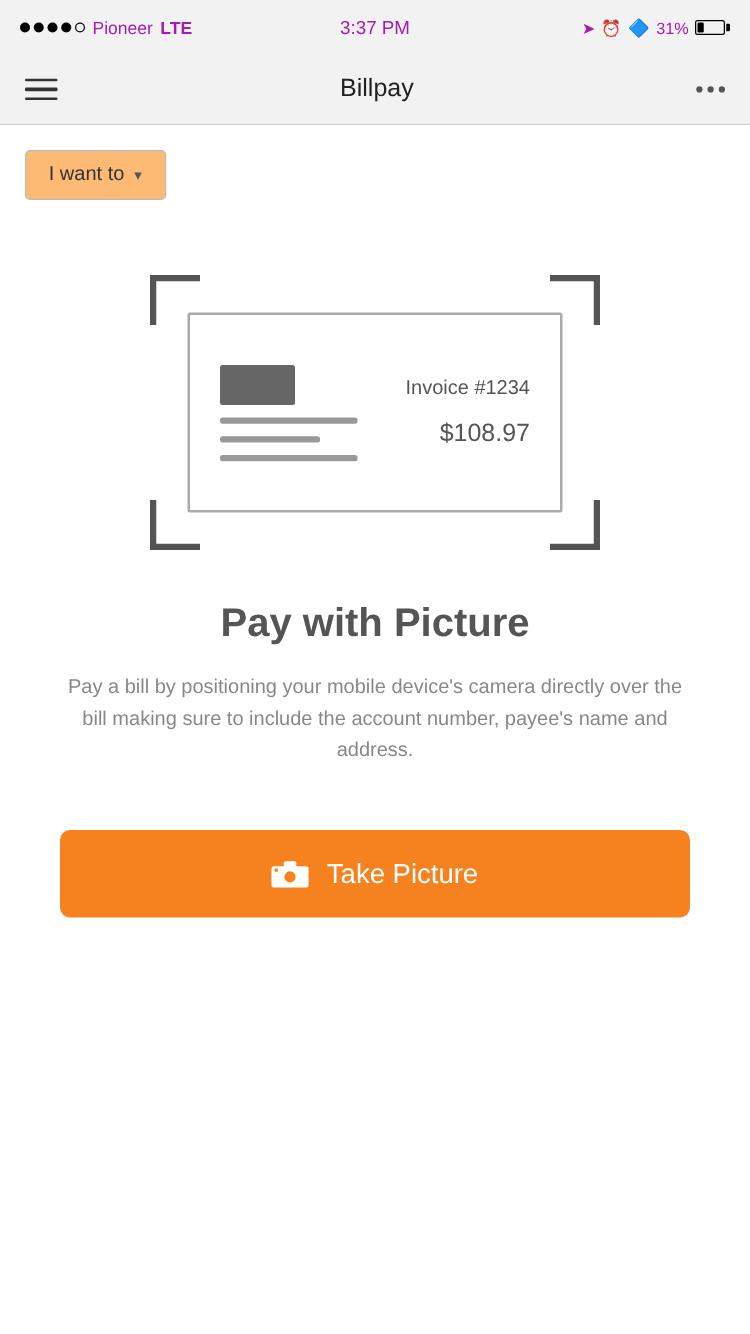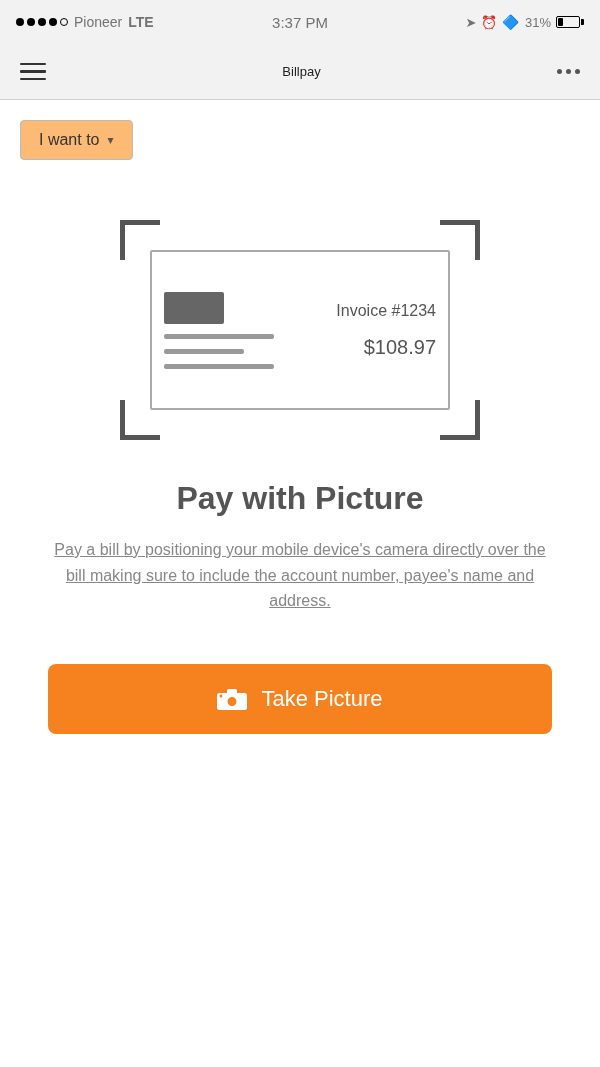--- a/index.html
+++ b/index.html
@@ -16,21 +16,21 @@
     
     .status-bar {
       background: #f2f2f2;
       height: 44px;
       display: flex;
       align-items: center;
       justify-content: space-between;
       padding: 0 16px;
       font-size: 14px;
       font-weight: 500;
-      color: #737373;
+      color: #a21caf;
     }
     .status-left {
       display: flex;
       align-items: center;
       gap: 6px;
     }
     .signal-dots {
       display: flex;
       gap: 3px;
       align-items: center;
@@ -110,21 +110,21 @@
       gap: 5px;
       cursor: pointer;
     }
     .hamburger-line {
       width: 26px;
       height: 2.5px;
       background: #333;
       border-radius: 1px;
     }
     .nav-title {
-      font-size: 13px;
+      font-size: 20px;
       font-weight: 500;
       color: #222;
     }
     .more-dots {
       display: flex;
       gap: 4px;
       align-items: center;
       cursor: pointer;
     }
     .more-dot {
@@ -200,21 +200,21 @@
       position: absolute;
       top: 30px;
       left: 30px;
       right: 30px;
       bottom: 30px;
       border: 2px solid #aaa;
       border-radius: 2px;
       background: #fff;
       display: flex;
       align-items: center;
-      padding: 18px 12px;
+      padding: 18px 24px;
     }
     .bill-left {
       flex: 1;
       display: flex;
       flex-direction: column;
       gap: 10px;
     }
     .bill-logo-placeholder {
       width: 60px;
       height: 32px;
@@ -253,21 +253,20 @@
     .section-title {
       font-size: 32px;
       color: #555;
       font-weight: 700;
       margin-bottom: 20px;
     }
     .section-desc {
       font-size: 16px;
       color: #888;
       line-height: 1.6;
-      text-decoration: underline;
     }
 
     
     .take-picture-btn {
       margin-top: 50px;
       width: 90%;
       background: #f5821f;
       border: none;
       border-radius: 8px;
       padding: 22px 0;

